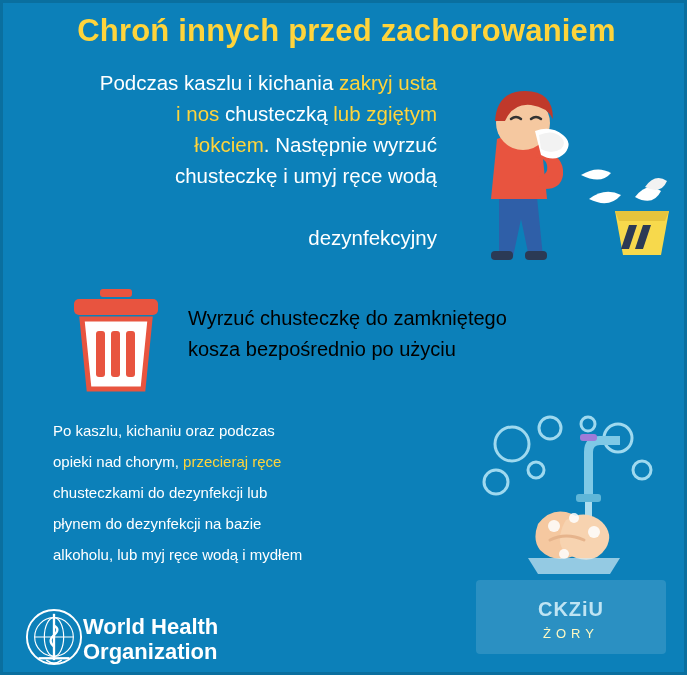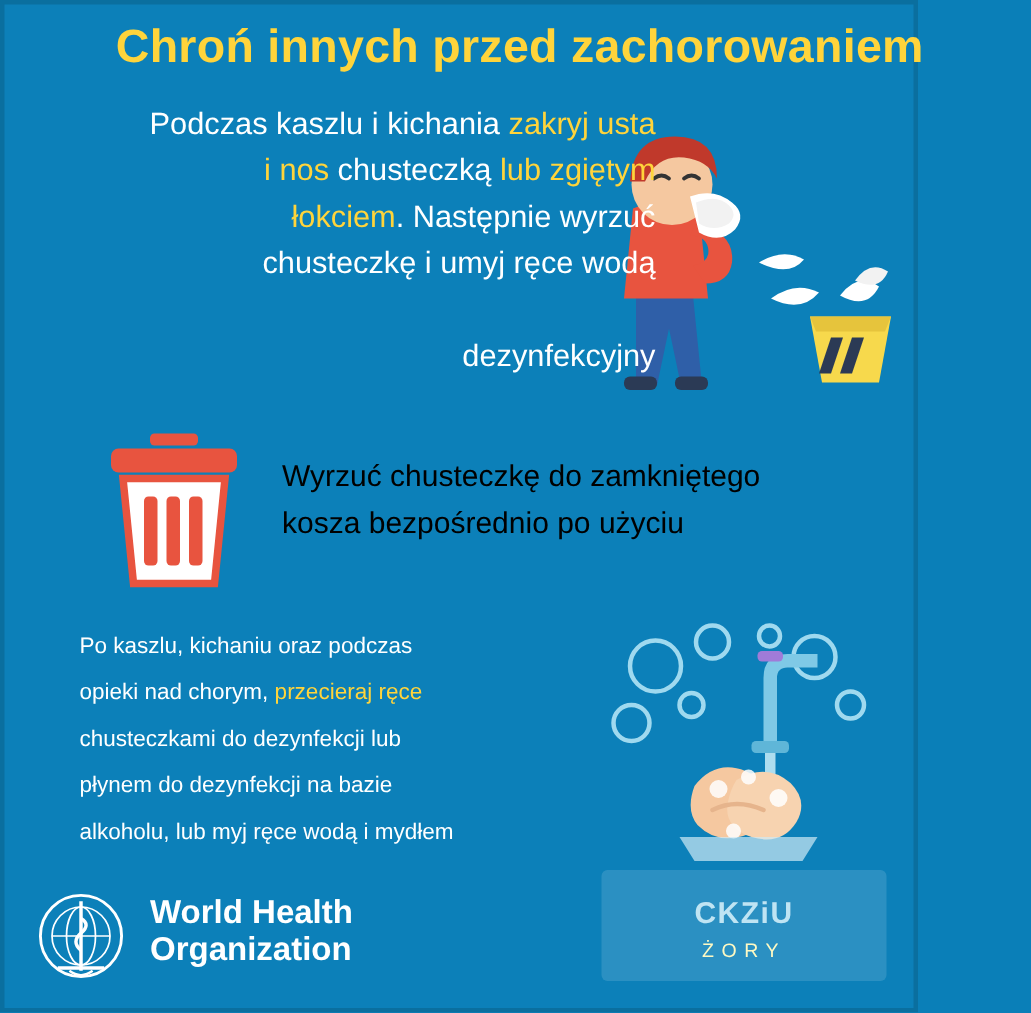--- a/index.html
+++ b/index.html
@@ -10,21 +10,21 @@
     width: 687px;
     height: 675px;
     background: #0a7fb8;
     font-family: "Liberation Sans", sans-serif;
     overflow: hidden;
     position: relative;
   }
   #poster {
     position: absolute;
     left: 0; top: 0;
-    width: 612px;
+    width: 687px;
     height: 675px;
     background: #0c80b9;
     box-sizing: border-box;
     border: 3px solid #0a6f9f;
   }
   
   .title {
     position: absolute;
     left: 0;
     top: 10px;
@@ -67,24 +67,24 @@
     width: 430px;
     color: #ffffff;
     font-size: 15px;
     line-height: 31px;
   }
 
   
   .who {
     position: absolute;
     left: 22px;
-    bottom: 14px;
+    bottom: 2px;
     display: flex;
-    align-items: flex-start;
-    gap: 17px;
+    align-items: center;
+    gap: 0;
   }
   .who-text {
     color: #ffffff;
     font-size: 22px;
     font-weight: bold;
     line-height: 25px;
   }
 
   
   .ckziu {

